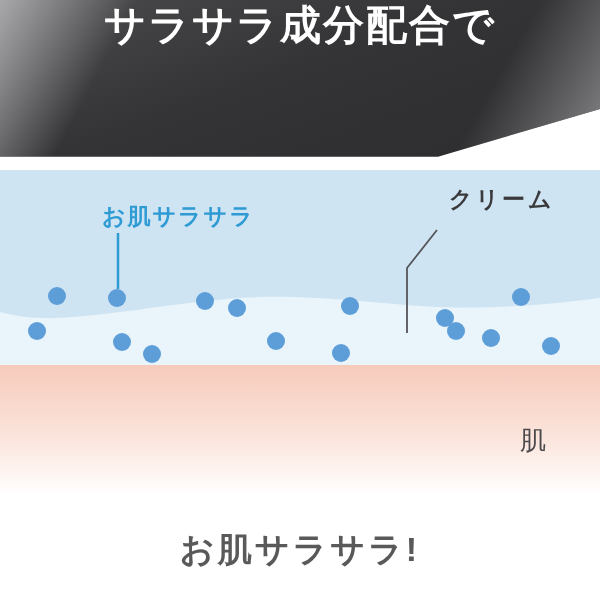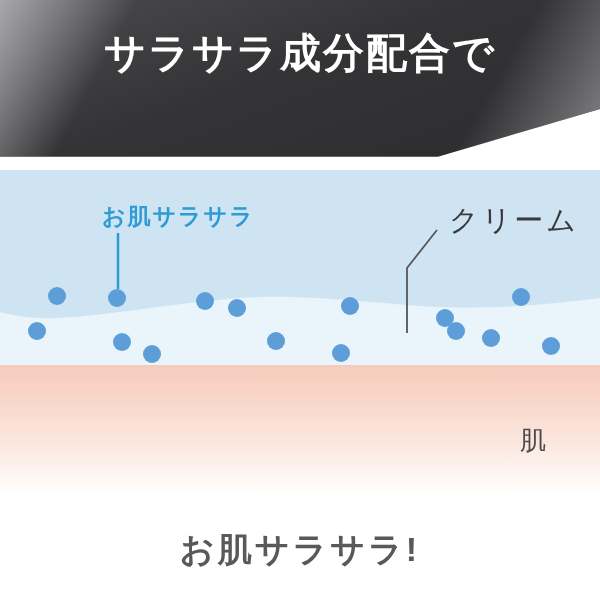--- a/index.html
+++ b/index.html
@@ -10,21 +10,21 @@
 
   
   .banner{
     position:absolute;left:0;top:0;width:600px;height:165px;
     background:
       linear-gradient(118deg, #a8a8aa 0%, rgba(168,168,170,0) 20%),
       linear-gradient(300deg, #8b8b8d 0%, rgba(139,139,141,0) 22%),
       linear-gradient(160deg, #4c4c4e 0%, #343436 45%, #2c2c2e 100%);
     clip-path:polygon(0 0, 100% 0, 100% 66%, 73% 95%, 0 95%);
     display:flex;flex-direction:column;align-items:center;justify-content:flex-start;
-    padding-top:28px;box-sizing:border-box;
+    box-sizing:border-box;
   }
   .banner-line{
     color:var(--banner-text,#ffffff);
     font-size:41px;font-weight:700;line-height:50px;letter-spacing:2px;
     text-align:center;white-space:nowrap;
   }
 
   
   .cream-light{
     position:absolute;left:0;top:170px;width:600px;height:195px;
@@ -43,22 +43,22 @@
   }
 
   .pointer-svg{position:absolute;left:0;top:0;width:600px;height:600px;pointer-events:none;}
 
   .ingredient-label{
     position:absolute;left:102px;top:201px;
     color:var(--ingredient-text,#2f9bd4);
     font-size:23px;font-weight:700;letter-spacing:2px;white-space:nowrap;
   }
   .cream-label{
-    position:absolute;left:449px;top:201px;
-    color:#3a3a3c;font-size:29px;font-weight:400;letter-spacing:3px;white-space:nowrap;
+    position:absolute;left:449px;top:184px;
+    color:#3a3a3c;font-size:23px;font-weight:700;letter-spacing:3px;white-space:nowrap;
   }
   .skin-label{
     position:absolute;left:520px;top:423px;
     color:#4a4a4c;font-size:26px;font-weight:400;white-space:nowrap;
   }
 
   
   .footer-text{
     position:absolute;left:0;top:527px;width:600px;text-align:center;
     color:var(--footer-text,#595959);

